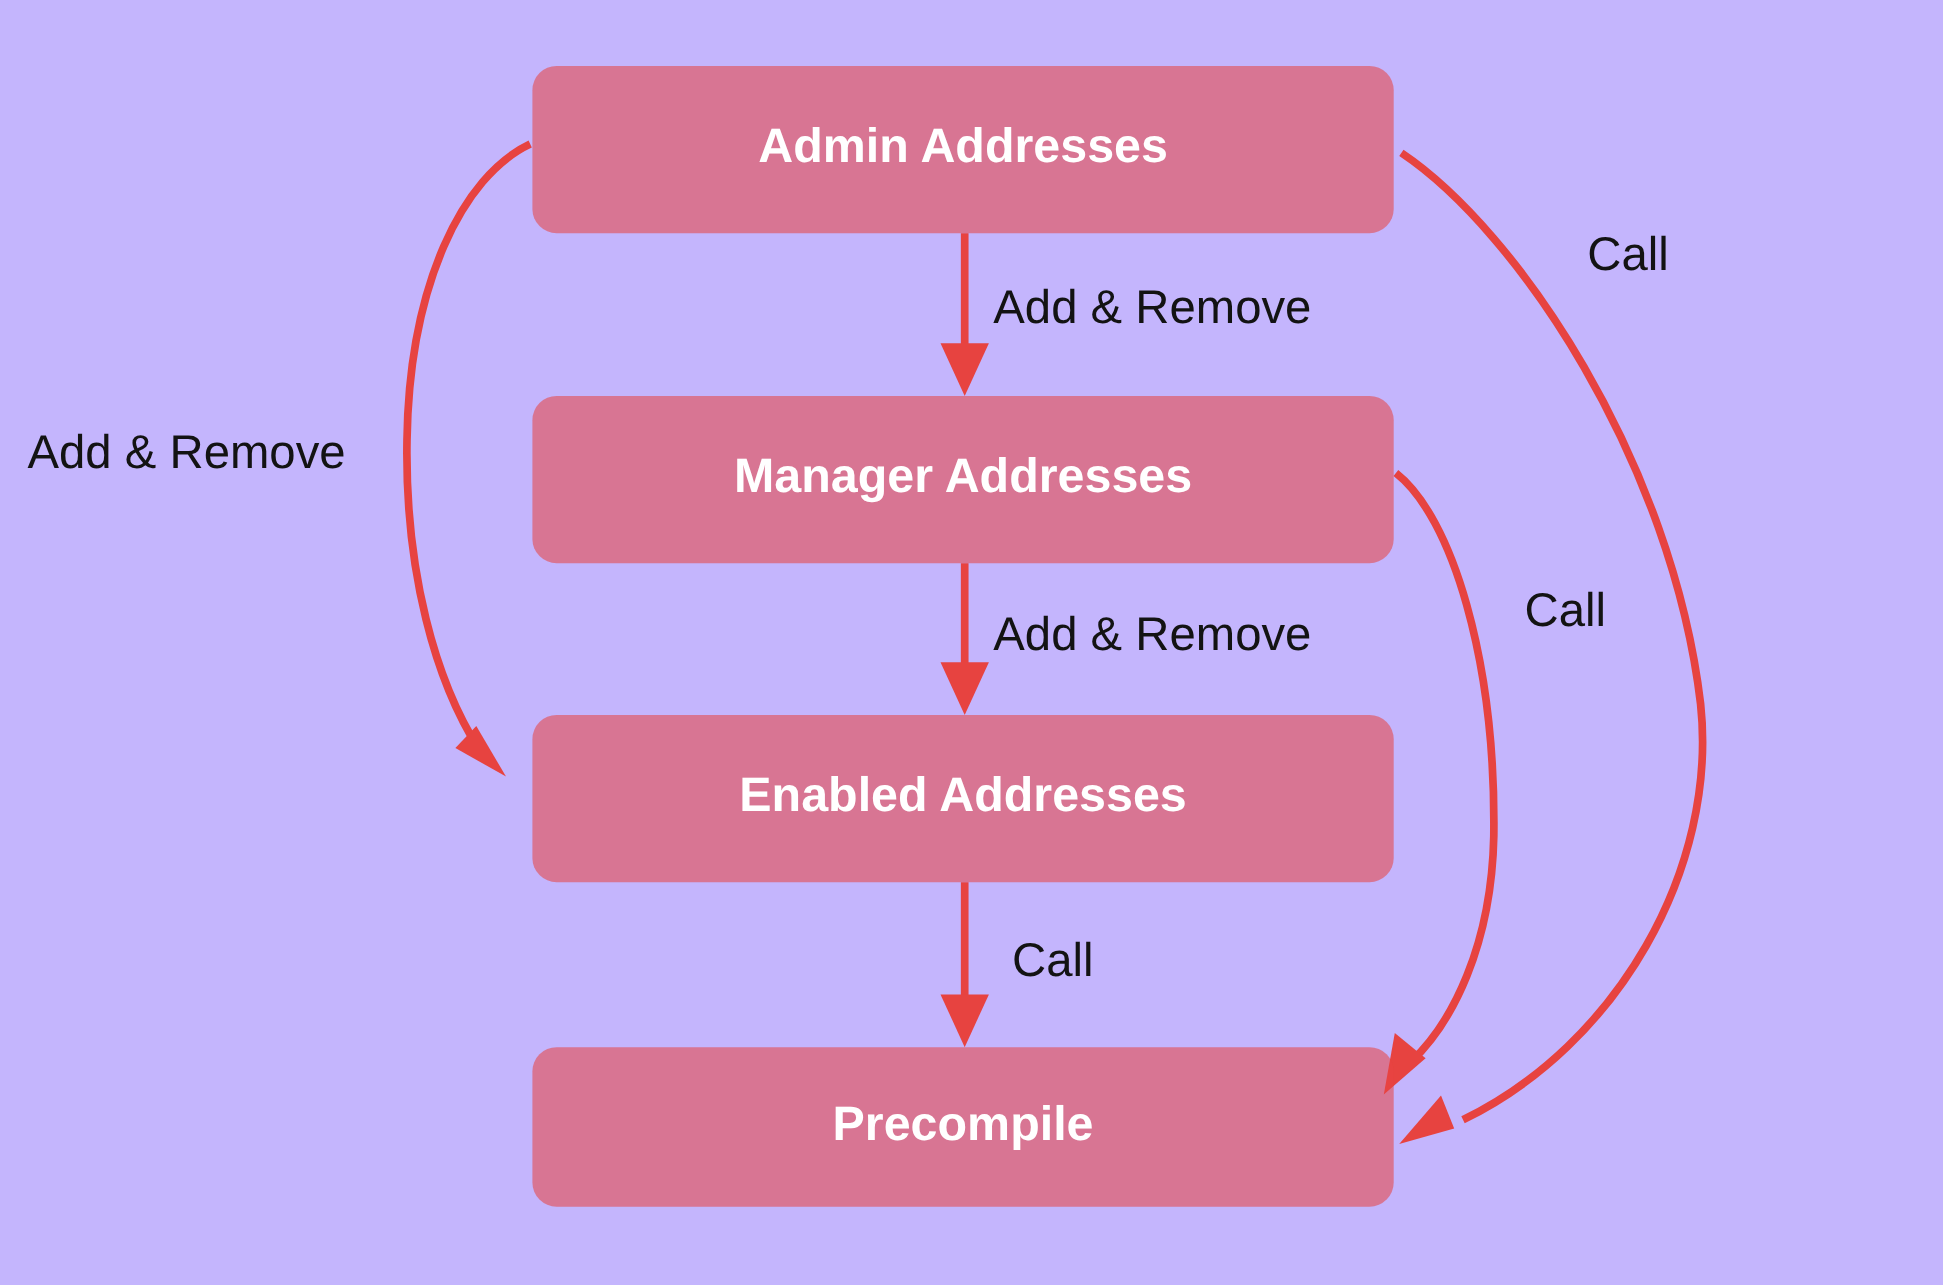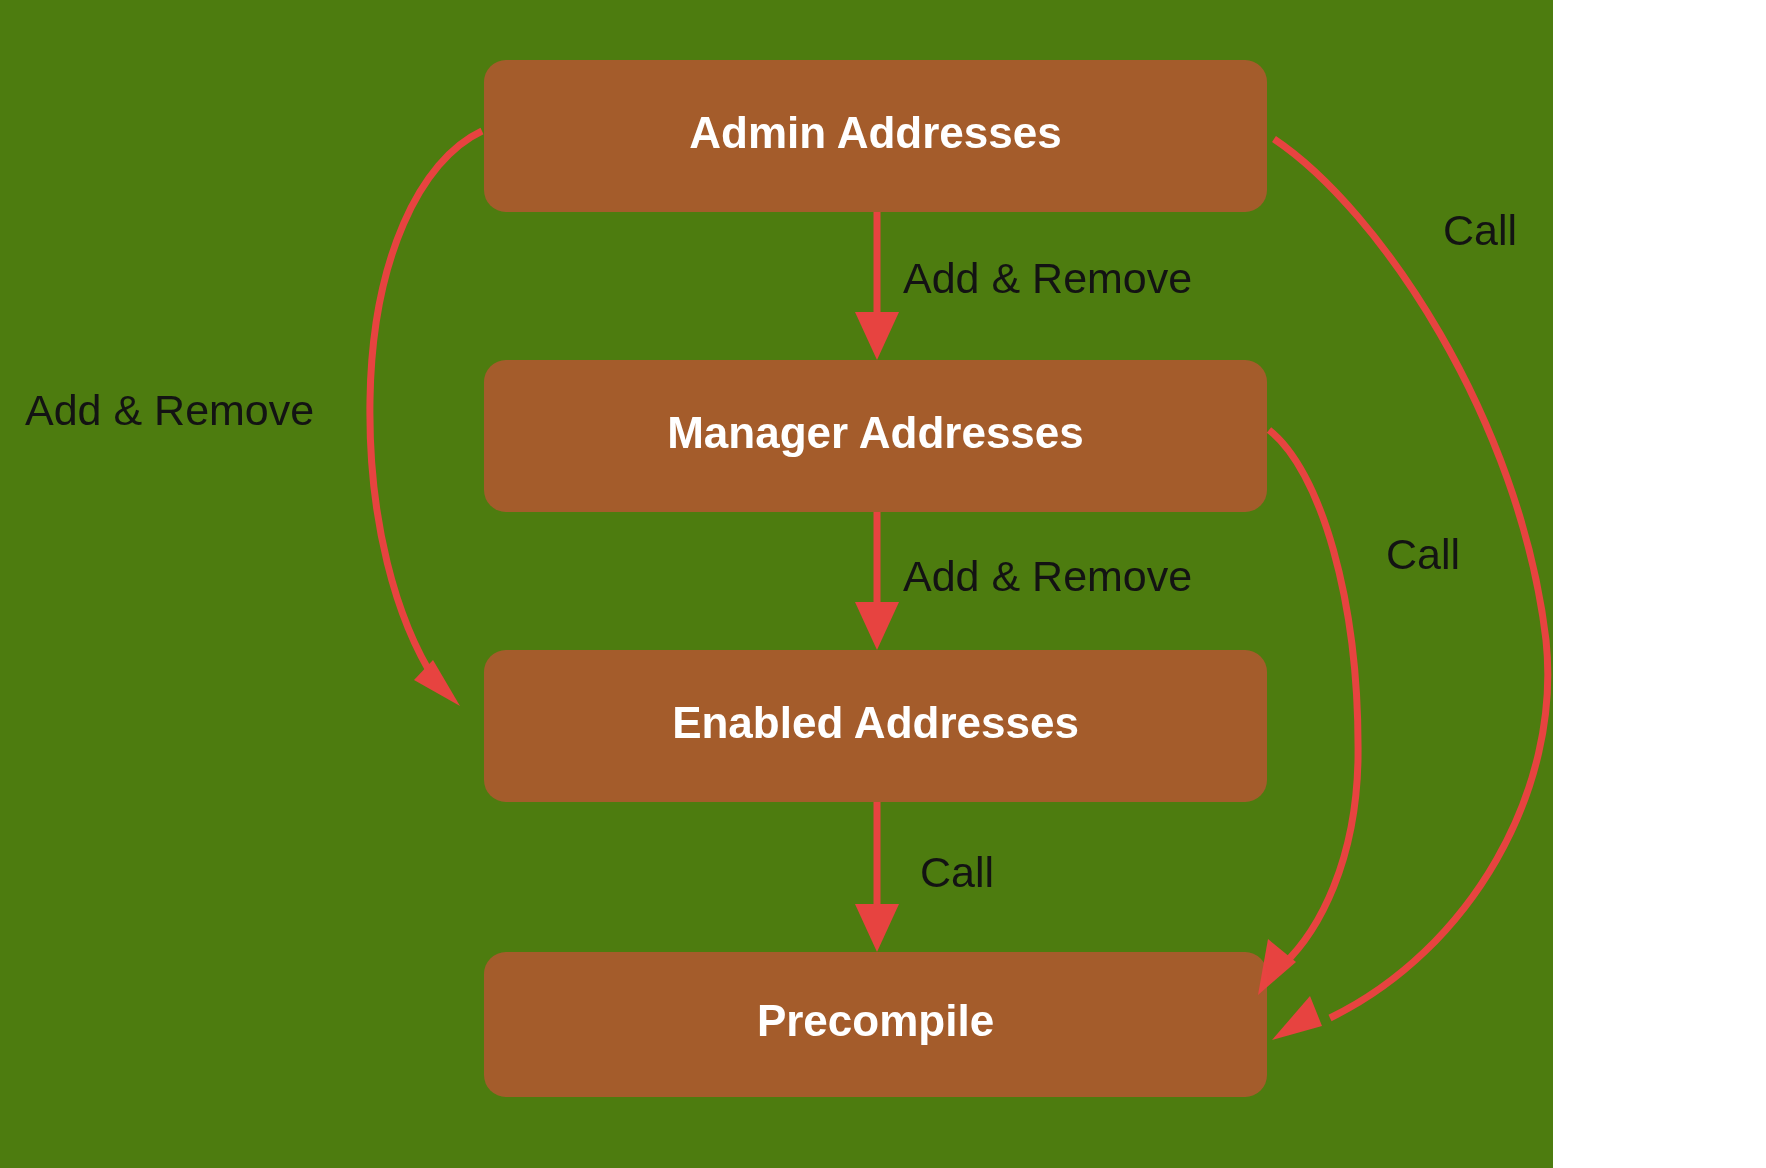--- a/index.html
+++ b/index.html
@@ -8,23 +8,23 @@
     background: #ffffff;
   }
   body {
     width: 1766px;
     height: 1168px;
     font-family: "Liberation Sans", sans-serif;
     overflow: hidden;
   }
   #diagram-root {
     position: relative;
-    width: 1553px;
+    width: 1766px;
     height: 1168px;
-    background: #4d7c0f;
+    background: #c4b5fd;
   }
   svg.diagram-canvas {
     position: absolute;
     top: 0;
     left: 0;
     width: 1766px;
     height: 1168px;
   }
   .node-box {
     fill: #e8434290;

